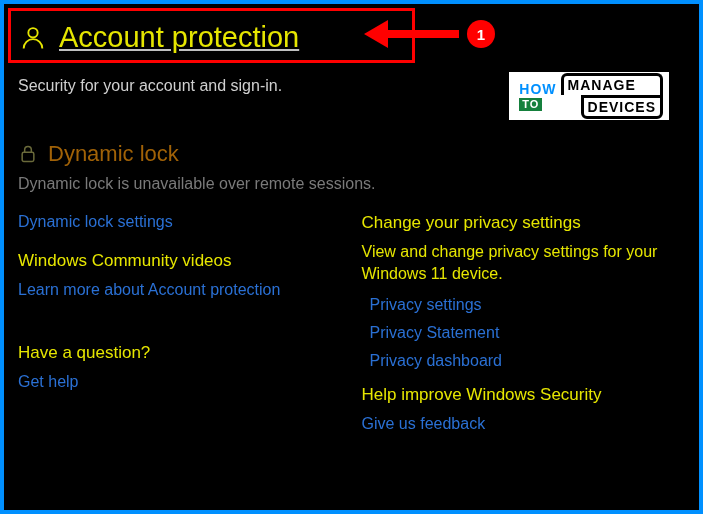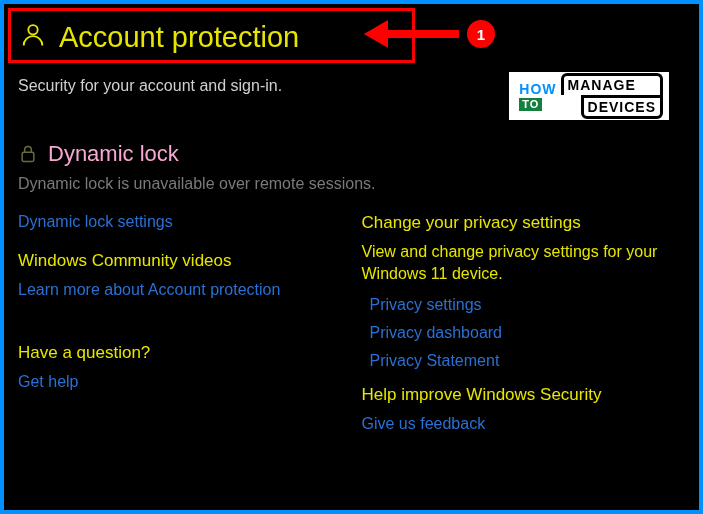--- a/index.html
+++ b/index.html
@@ -8,25 +8,26 @@
       height: 514px;
       background: #000;
       border: 4px solid #0090ff;
       font-family: "Segoe UI", sans-serif;
       position: relative;
       overflow: hidden;
       color: #c0c0c0;
     }
     .header {
       display: flex;
-      align-items: flex-start;
+      align-items: center;
       padding: 10px 8px 6px 8px;
       border: 3px solid #ff0000;
       width: 407px;
       margin: 4px 0 0 4px;
+      text-decoration: underline;
     }
     .header svg { flex-shrink: 0; }
     .page-title {
       font-size: 29px;
       font-weight: 400;
       color: #e6e600;
       margin-left: 12px;
     }
     .subtitle {
       font-size: 16px;
@@ -95,21 +96,21 @@
       margin-top: 46px;
       padding: 0 14px;
     }
     .section-header {
       display: flex;
       align-items: center;
       gap: 10px;
     }
     .section-title {
       font-size: 22px;
-      color: #f9a8d4;
+      color: #a16207;
     }
     .section-desc {
       font-size: 16px;
       color: #7a7a7a;
       margin-top: 8px;
     }
 
     .cols {
       display: flex;
       margin-top: 20px;
@@ -188,19 +189,19 @@
 
     <div class="heading-y" style="margin-top:44px">Have a question?</div>
     <a class="link mt-sm">Get help</a>
   </div>
 
   <div class="col rcol">
     <div class="heading-y">Change your privacy settings</div>
     <div class="rcol-desc">View and change privacy settings for your Windows 11 device.</div>
     <div class="link-list">
       <a class="link">Privacy settings</a>
+      <a class="link">Privacy Statement</a>
       <a class="link">Privacy dashboard</a>
-      <a class="link">Privacy Statement</a>
     </div>
     <div class="heading-y" style="margin-top:15px">Help improve Windows Security</div>
     <a class="link mt-sm">Give us feedback</a>
   </div>
 </div>
 
 </body></html>

